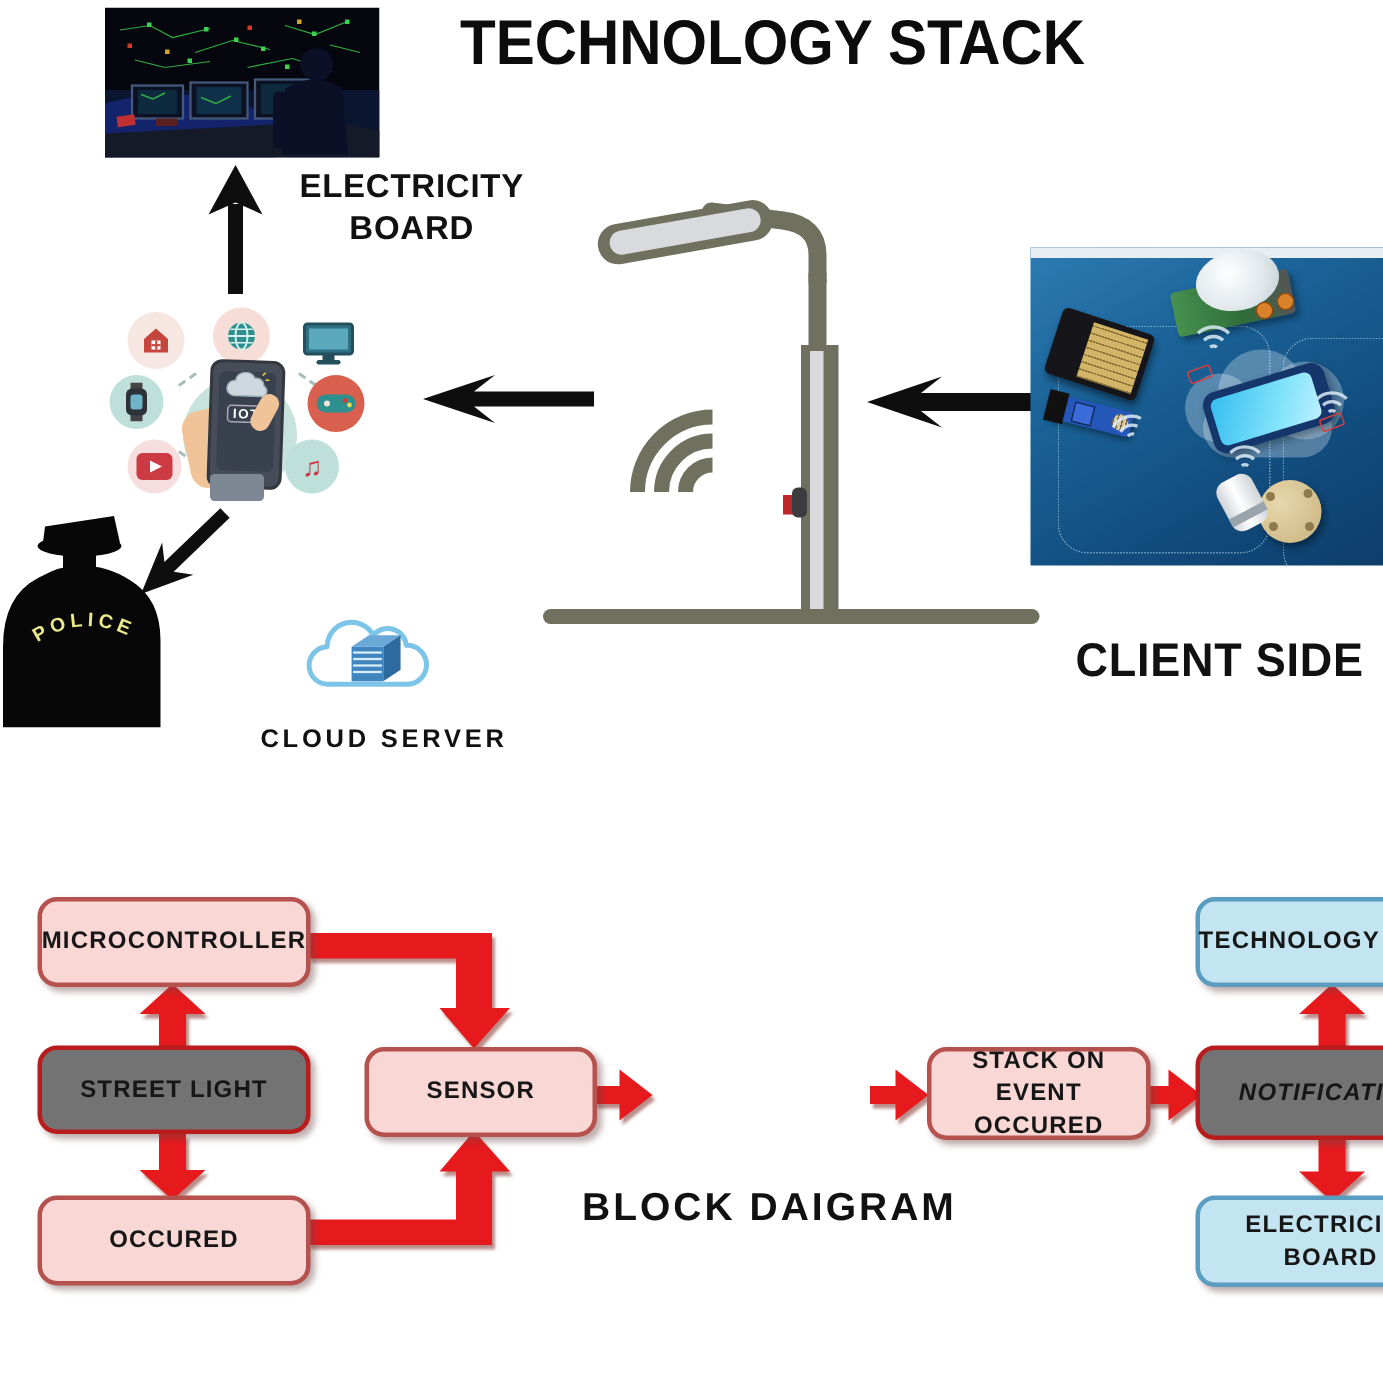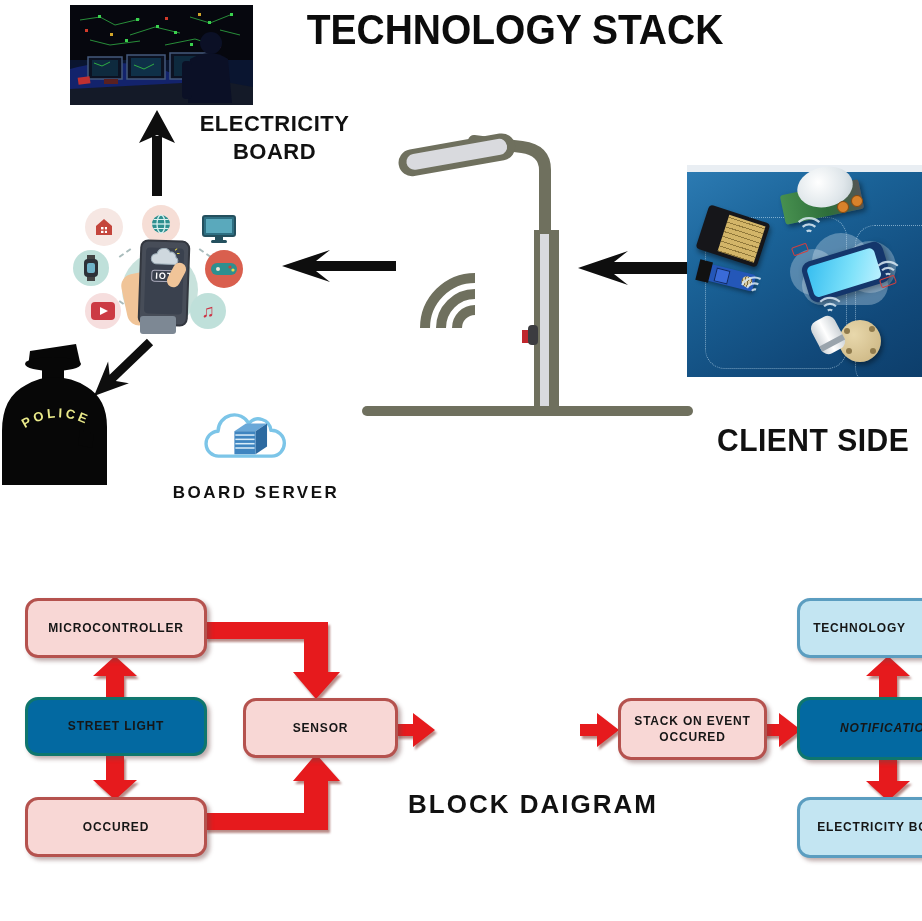--- a/index.html
+++ b/index.html
@@ -9,21 +9,21 @@
   
   .title{left:270px;top:8px;width:490px;text-align:center;font-size:39px;font-weight:900;
          letter-spacing:0px;transform:scaleY(1.08);color:#0c0c0c;}
   .ctrl-img{left:70px;top:5px;width:183px;height:100px;}
   .eb-label{left:172px;top:110px;width:205px;text-align:center;font-size:22px;font-weight:bold;
             letter-spacing:.5px;line-height:1.25;}
   .cloud-label{left:150px;top:483px;width:212px;text-align:center;font-size:17px;font-weight:bold;
                letter-spacing:2.5px;}
   .client-label{left:717px;top:424px;font-size:30px;font-weight:900;letter-spacing:.5px;white-space:nowrap;
                 transform:scaleY(1.05);}
-  .bd-heading{left:388px;top:789px;width:330px;font-size:26px;font-weight:900;letter-spacing:2px;margin-left:20px;}
+  .bd-heading{left:388px;top:789px;width:330px;font-size:26px;font-weight:900;letter-spacing:2px;}
   .teal-circle{left:122px;top:252px;width:76px;height:76px;border-radius:50%;background:#c8e2dc;}
   .ic{position:absolute;border-radius:50%;display:flex;align-items:center;justify-content:center;}
   .palm{left:124px;top:272px;width:40px;height:52px;background:#f0c498;border-radius:12px;transform:rotate(-12deg);}
   .thumb{left:170px;top:262px;width:13px;height:26px;background:#f0c498;border-radius:7px;transform:rotate(28deg);}
   .cuff{left:140px;top:316px;width:36px;height:18px;background:#7d8894;border-radius:3px;}
   .phone{left:139px;top:240px;width:46px;height:82px;background:#474d58;border:2px solid #33373f;
          border-radius:8px;transform:rotate(2deg);}
   .phone .screen{position:absolute;left:4px;top:6px;right:4px;bottom:10px;background:#3a414e;border-radius:4px;
                  display:flex;flex-direction:column;align-items:center;}
   .iot-badge{margin-top:2px;color:#fff;font-size:9px;font-weight:bold;border:1px solid #aab;
@@ -58,24 +58,24 @@
   .redmark{position:absolute;width:14px;height:7px;border:1px solid #d04040;border-radius:2px;transform:rotate(-20deg);}
   .gasflange{position:absolute;left:152px;top:155px;width:42px;height:42px;border-radius:50%;
              background:radial-gradient(circle at 35% 35%,#e8d8ac,#c9b27e);box-shadow:2px 3px 5px rgba(0,0,0,.4);}
   .gashole{position:absolute;width:6px;height:6px;border-radius:50%;background:#8f7a4c;}
   .gascyl{position:absolute;left:128px;top:152px;width:26px;height:36px;border-radius:8px;transform:rotate(-28deg);
           background:linear-gradient(90deg,#cfd4d8,#ffffff 45%,#cdd3d7);}
   .gascyl .band{position:absolute;left:0;bottom:6px;width:100%;height:6px;background:#9aa4ac;}
   .cwifi{position:absolute;opacity:.85;}
   
   .bx{position:absolute;border-radius:13px;display:flex;align-items:center;justify-content:center;
-      text-align:center;font-size:12px;font-weight:bold;letter-spacing:.8px;color:#161616;
+      text-align:center;font-size:16px;font-weight:bold;letter-spacing:.8px;color:#161616;
       box-shadow:3px 3px 4px rgba(110,70,70,.45);line-height:1.35;}
   .pink{background:#f8d7d5;border:3px solid #b5524e;}
-  .lav{background:#0369a1;border:3px solid #0f766e;text-align:center;}
+  .lav{background:#737373;border:3px solid #b91c1c;text-align:center;}
   .blue{background:#c3e5f2;border:3px solid #5b9dc0;}
   .b1{left:25px;top:598px;width:176px;height:54px;}
   .b2{left:25px;top:697px;width:176px;height:53px;}
   .b3{left:25px;top:797px;width:176px;height:54px;}
   .b4{left:243px;top:698px;width:149px;height:54px;}
   .b5{left:437px;top:697px;width:140px;height:57px;}
   .b6{left:618px;top:698px;width:143px;height:56px;}
   .b7{left:797px;top:598px;width:174px;height:54px;}
   .b8{left:797px;top:697px;width:174px;height:57px;font-style:italic;}
   .b9{left:797px;top:797px;width:174px;height:55px;}
@@ -270,21 +270,21 @@
     <polygon points="40,28 52,20 74,20 62,28" fill="#6aa8d8"></polygon>
     <polygon points="62,28 74,20 74,44 62,52" fill="#2d6aa0"></polygon>
     <rect x="40" y="28" width="22" height="24" fill="#3f85c0"></rect>
     <g stroke="#d8ecf8" stroke-width="1.6">
       <line x1="41" y1="32" x2="61" y2="32"></line>
         <line x1="41" y1="36.5" x2="61" y2="36.5"></line>
       <line x1="41" y1="41" x2="61" y2="41"></line>
         <line x1="41" y1="45.5" x2="61" y2="45.5"></line>
     </g>
   </svg>
-  <div class="abs cloud-label">BOARD SERVER</div>
+  <div class="abs cloud-label">CLOUD SERVER</div>
 
   <div class="abs client">
     <div class="topstrip"></div>
     <div class="drect" style="left:18px;top:52px;width:140px;height:150px;"></div>
     <div class="drect" style="left:168px;top:60px;width:140px;height:160px;"></div>
 
     <div class="esp32">
         <div class="gold"></div>
       </div>
 

